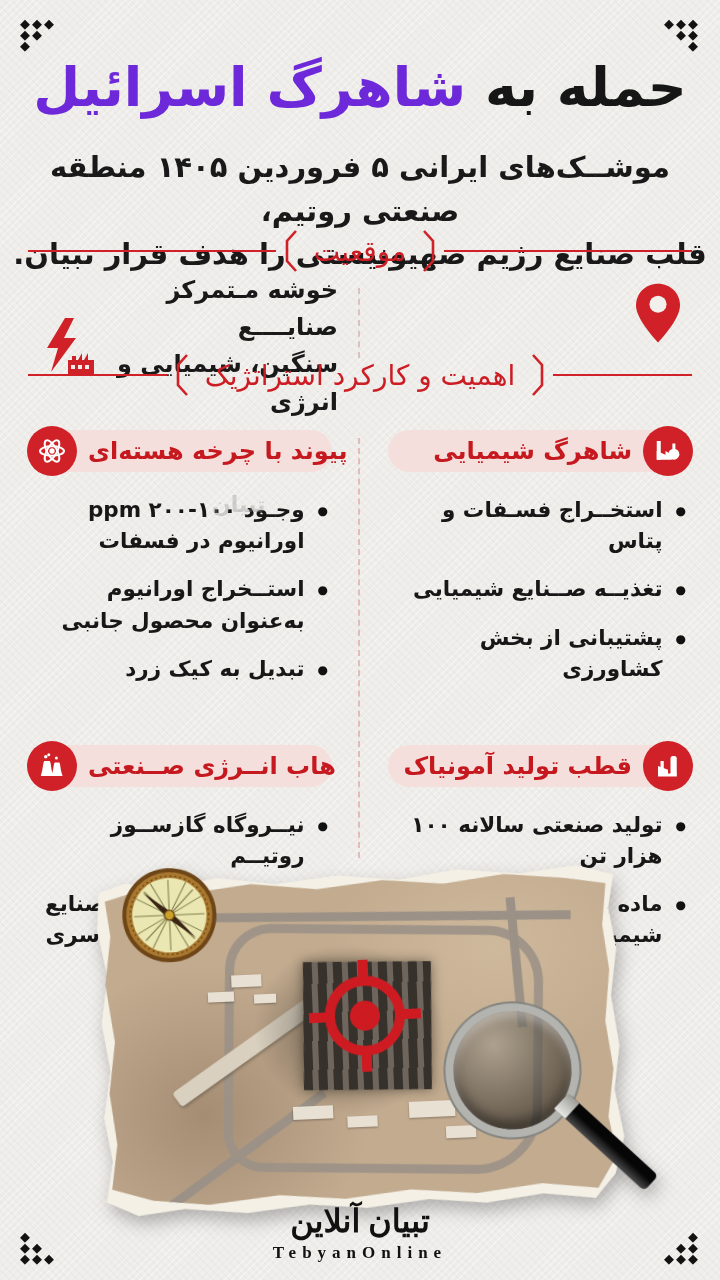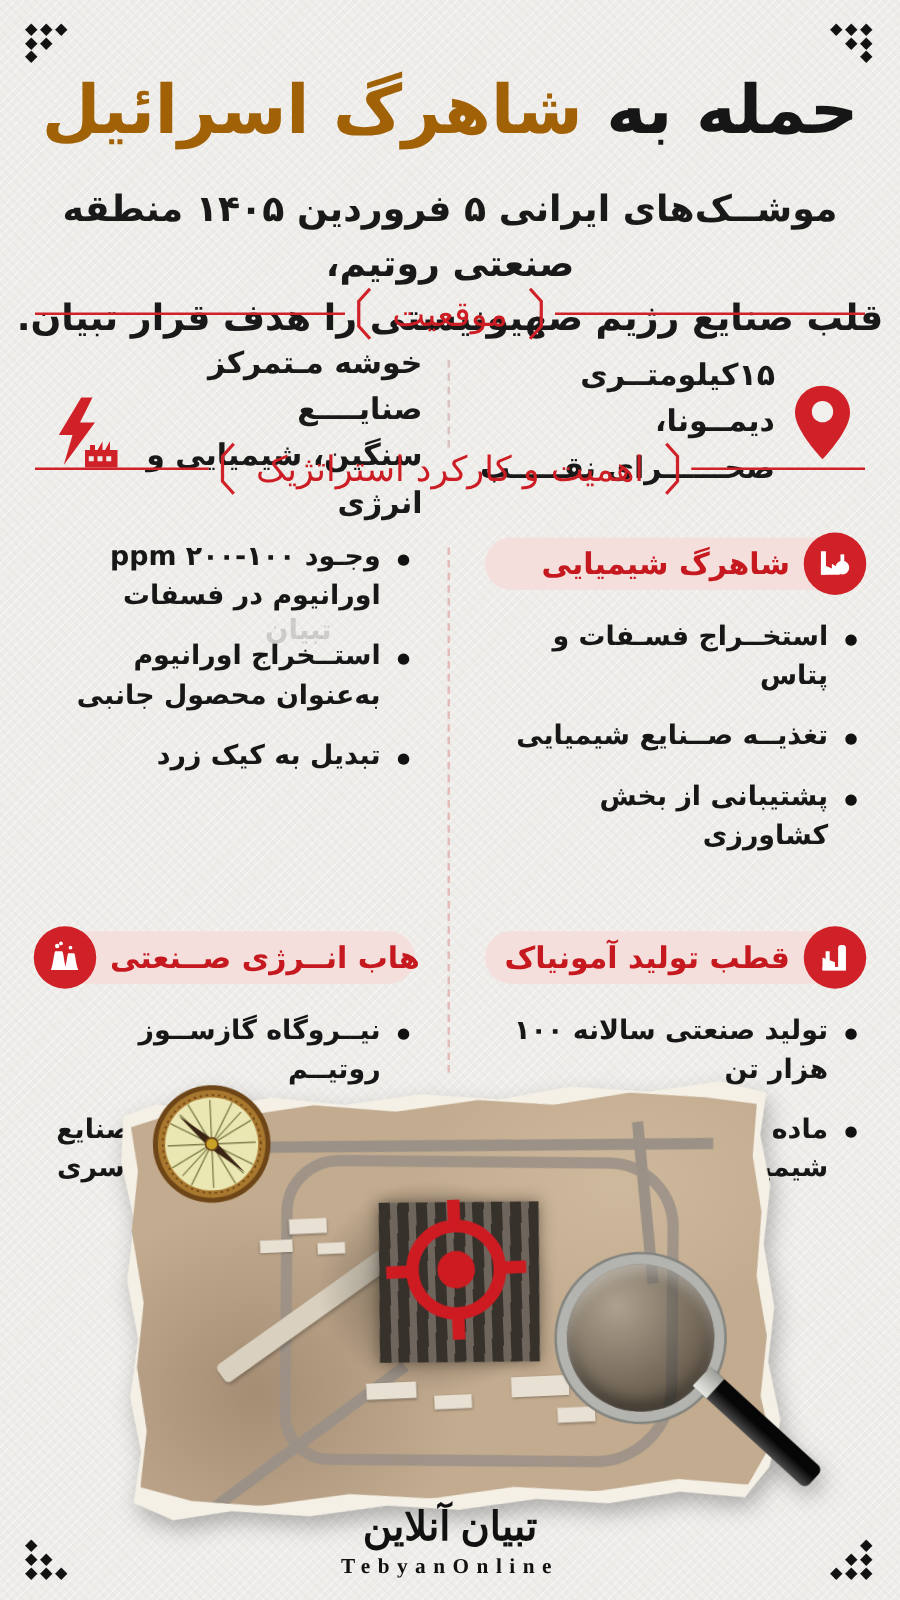--- a/index.html
+++ b/index.html
@@ -14,21 +14,21 @@
   }
   .corner{position:absolute;color:#121212;font-size:13px;line-height:11px;letter-spacing:2px;white-space:pre-line;font-family:"DejaVu Sans",sans-serif;}
   .c-tl{left:20px;top:18px;text-align:left;}
   .c-tr{right:20px;top:18px;text-align:right;}
   .c-bl{left:20px;bottom:16px;text-align:left;}
   .c-br{right:20px;bottom:16px;text-align:right;}
 
   .title{position:absolute;top:56px;left:0;width:100%;text-align:center;direction:rtl;
     font-size:54px;font-weight:bold;letter-spacing:-1px;white-space:nowrap;}
   .title .t-black{color:#161616;}
-  .title .t-red{color:#a16207;}
+  .title .t-red{color:#6d28d9;}
 
   .subtitle{position:absolute;top:146px;left:0;width:100%;text-align:center;direction:rtl;
     font-size:29px;font-weight:bold;line-height:1.5;color:#191919;}
 
   .sec-header{position:absolute;left:28px;right:28px;display:flex;align-items:center;direction:ltr;}
   .sec-header .line{flex:1;height:2px;background:#cf2127;}
   .sec-header .sec-title{color:#cc1d24;font-size:28px;font-weight:normal;padding:0 10px;direction:rtl;white-space:nowrap;}
   .sec-header svg{display:block;margin:0 6px;}
   .sec1{top:228px;}
   .sec2{top:352px;}
@@ -135,24 +135,20 @@
     <path d="M2 3 L11 13 L11 33 L2 43" fill="none" stroke="#cf2127" stroke-width="2.6"></path>
   </svg>
   <div class="line"></div>
 </div>
 
 <div class="loc-item loc-right">
   <svg width="48" height="62" viewBox="0 0 36 46">
     <path d="M18 1 C8.6 1 1.5 8.2 1.5 17.3 C1.5 28 18 45 18 45 C18 45 34.5 28 34.5 17.3 C34.5 8.2 27.4 1 18 1 Z" fill="#cf2127"></path>
     <circle cx="18" cy="16.5" r="6.4" fill="#f2f0ec"></circle>
   </svg>
-  <div class="loc-text">
-    <div>۱۵کیلومتــری دیمــونا،</div>
-    <div>صحــــــرای نقـــــب</div>
-  </div>
 </div>
 
 <div class="loc-item loc-left">
   <div class="loc-text">
     <div>خوشه مـتمرکز صنایــــع</div>
     <div>سنگین، شیمیایی و انرژی</div>
   </div>
   <svg width="58" height="60" viewBox="0 0 58 60">
     <polygon points="27,2 9,32 20,32 13,56 38,22 26,22 36,2" fill="#cf2127"></polygon>
     <path d="M30 58 L30 44 L34 44 L34 40 L38 40 L38 44 L40 44 L44 37 L44 44 L46 44 L50 37 L50 44 L56 44 L56 58 Z" fill="#cf2127"></path>
@@ -199,20 +195,33 @@
           <span>تغذیــه صــنایع شیمیایی</span>
         </li>
       <li>
           <span class="dot">●</span>
           <span>پشتیبانی از بخش کشاورزی</span>
         </li>
     </ul>
   </div>
 
   <div class="card icon-left">
+    <div class="pill">
+      <span class="pill-title">پیوند با چرخه هسته‌ای</span>
+      <span class="circle">
+        <svg width="32" height="32" viewBox="0 0 24 24">
+          <g fill="none" stroke="#fff" stroke-width="1.5">
+            <ellipse cx="12" cy="12" rx="9" ry="3.6"></ellipse>
+            <ellipse cx="12" cy="12" rx="9" ry="3.6" transform="rotate(60 12 12)"></ellipse>
+            <ellipse cx="12" cy="12" rx="9" ry="3.6" transform="rotate(120 12 12)"></ellipse>
+          </g>
+          <circle cx="12" cy="12" r="2" fill="#fff"></circle>
+        </svg>
+      </span>
+    </div>
     <ul>
       <li>
           <span class="dot">●</span>
           <span>وجـود ۱۰۰-۲۰۰ ppm اورانیوم در فسفات</span>
         </li>
       <li>
           <span class="dot">●</span>
           <span>استــخراج اورانیوم به‌عنوان محصول جانبی</span>
         </li>
       <li>

